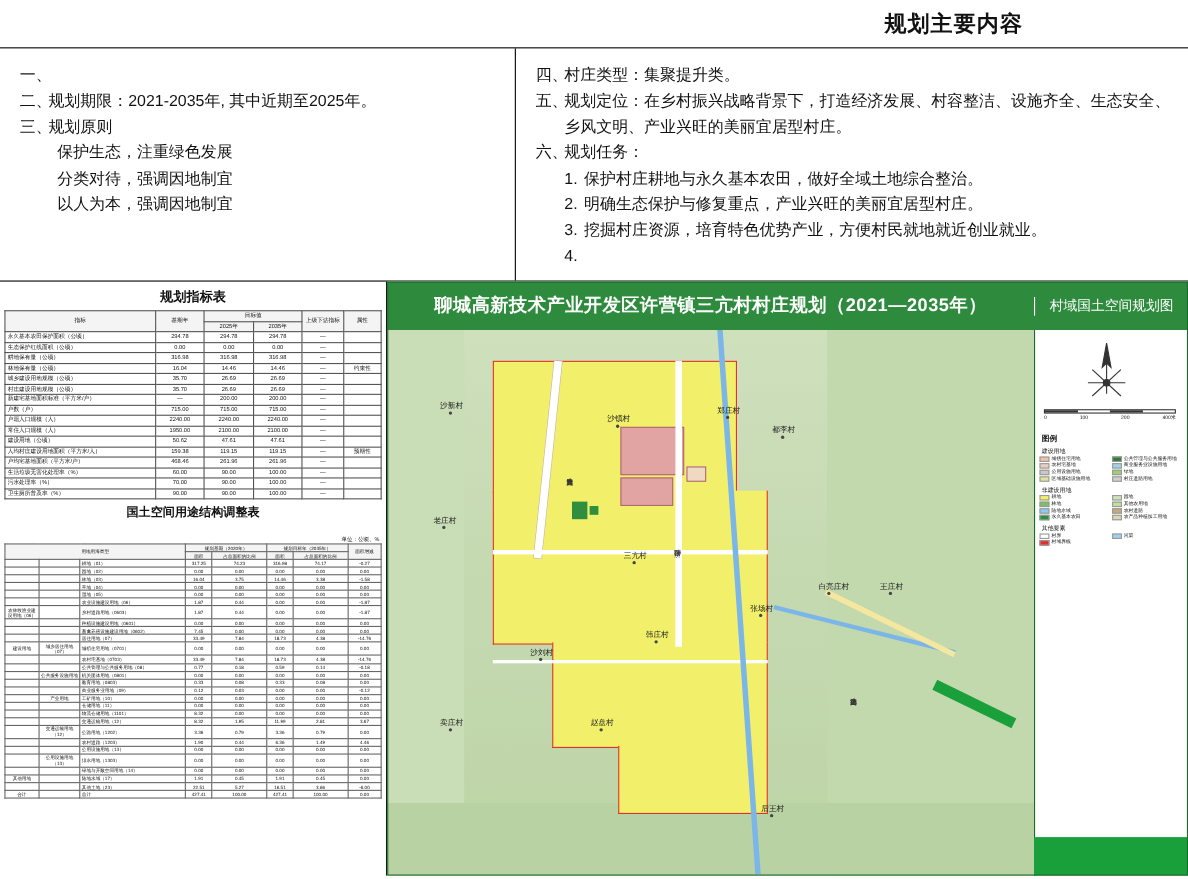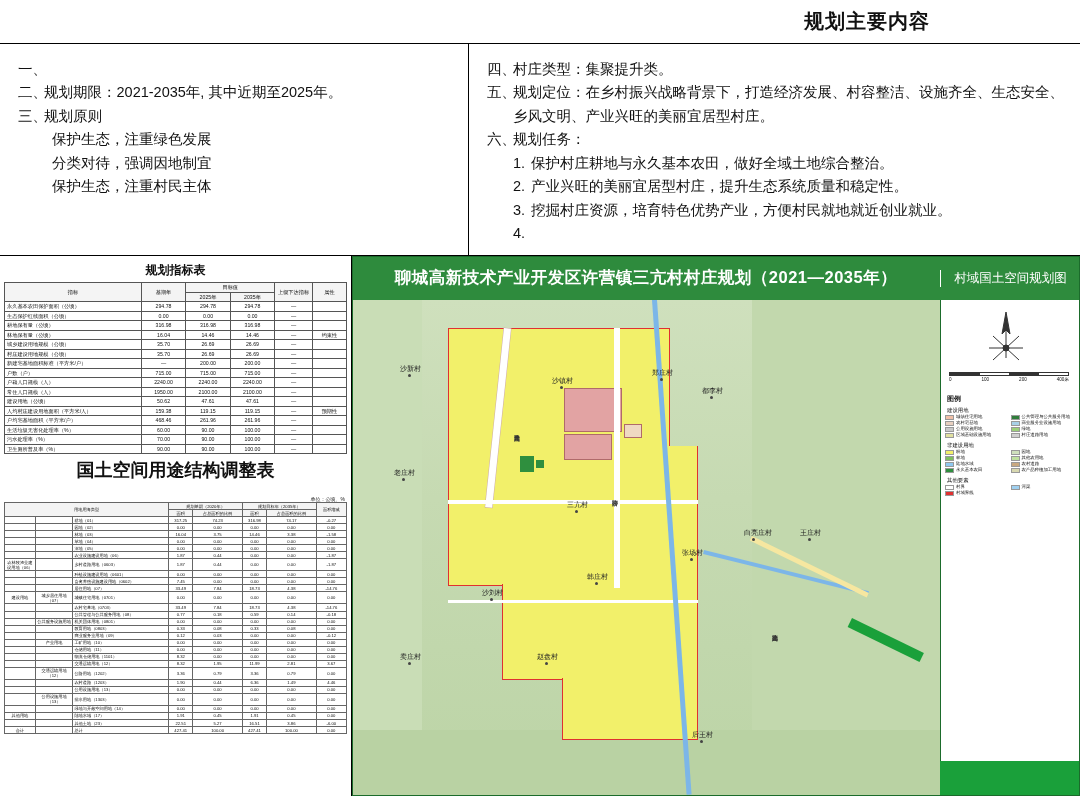--- a/index.html
+++ b/index.html
@@ -33,21 +33,21 @@
   .sub { display:flex; padding-left:26px; }
   .sub .snum { width:18px; flex:none; }
 
   
   .lower { display:flex; height:540px; }
   .left-col { width:352px; border-right:1px solid #000; padding:4px 4px 0 4px; }
   .right-col { flex:1; position:relative; background:#fff; }
 
   
   .tbl-title { text-align:center; font-size:12px; font-weight:bold; margin:2px 0 3px 0; }
-  .tbl-title2 { text-align:center; font-size:18px; font-weight:bold; margin:4px 0 14px 0; }
+  .tbl-title2 { text-align:center; font-size:11px; font-weight:bold; margin:4px 0 14px 0; }
 
   table.idx { border-collapse:collapse; width:100%; font-size:5.2px; }
   table.idx th, table.idx td {
     border:0.5px solid #555; padding:1px 2px; line-height:1.25;
     color:#111;
   }
   table.idx th { background:#f4f4f4; font-weight:normal; text-align:center; font-size:5.2px; }
   table.idx td.name { text-align:left; white-space:nowrap; overflow:hidden; }
   table.idx td.n { text-align:center; }
   table.idx td.attr { text-align:center; }
@@ -135,21 +135,21 @@
       <div class="li">
         <span class="num">二、</span>
         <span>规划期限：2021-2035年, 其中近期至2025年。</span>
       </div>
       <div class="li">
         <span class="num">三、</span>
         <span>规划原则</span>
       </div>
       <div class="indent1">保护生态，注重绿色发展</div>
       <div class="indent1">分类对待，强调因地制宜</div>
-      <div class="indent1">保护生态，注重村民主体</div>
+      <div class="indent1">以人为本，强调因地制宜</div>
     </div>
   </div>
   <div class="top-right">
     <div class="tr">
       <div class="li">
         <span class="num">四、</span>
         <span>村庄类型：集聚提升类。</span>
       </div>
       <div class="li">
         <span class="num">五、</span>
@@ -158,21 +158,21 @@
       <div class="li">
         <span class="num">六、</span>
         <span>规划任务：</span>
       </div>
       <div class="sub">
         <span class="snum">1.</span>
         <span>保护村庄耕地与永久基本农田，做好全域土地综合整治。</span>
       </div>
       <div class="sub">
         <span class="snum">2.</span>
-        <span>产业兴旺的美丽宜居型村庄，提升生态系统质量和稳定性。</span>
+        <span>明确生态保护与修复重点，产业兴旺的美丽宜居型村庄。</span>
       </div>
       <div class="sub">
         <span class="snum">3.</span>
         <span>挖掘村庄资源，培育特色优势产业，方便村民就地就近创业就业。</span>
       </div>
       <div class="sub">
         <span class="snum">4.</span>
       </div>
     </div>
   </div>

